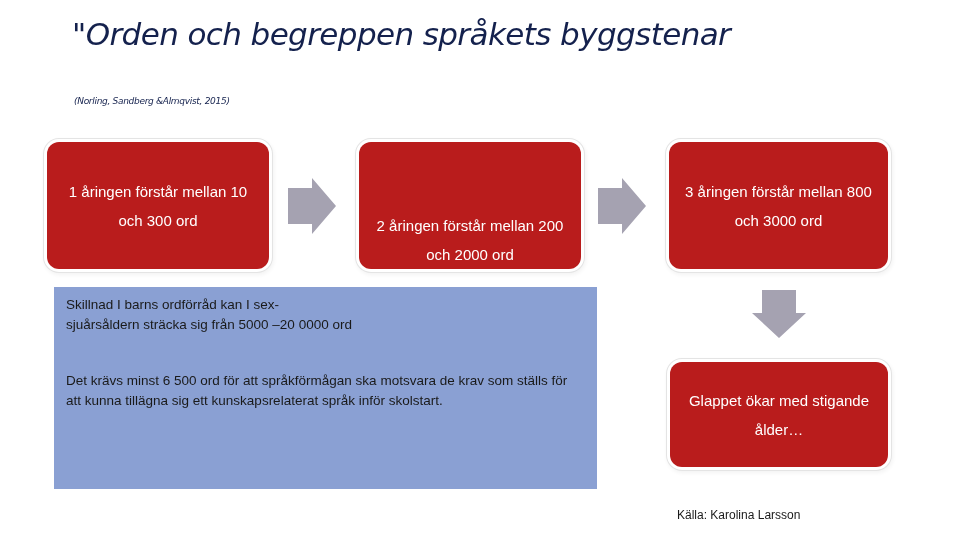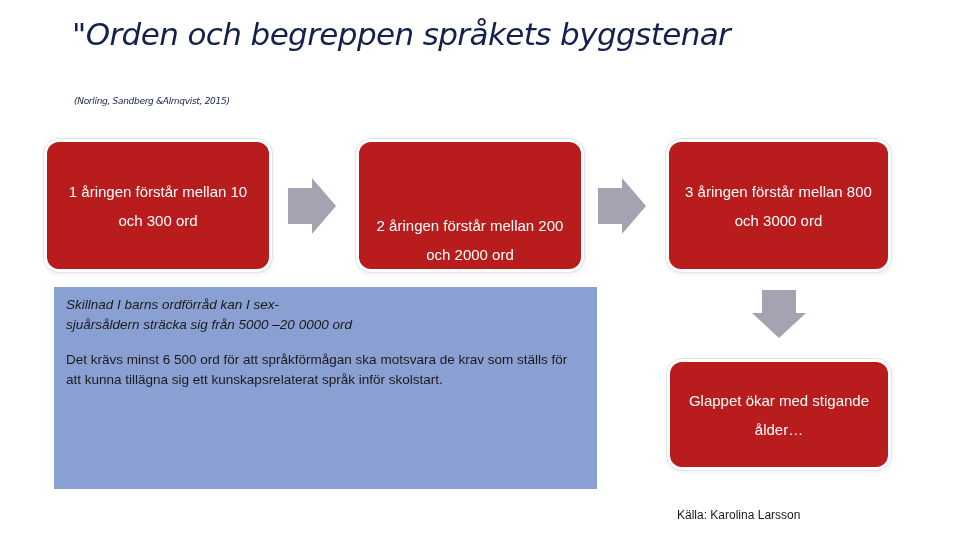--- a/index.html
+++ b/index.html
@@ -31,23 +31,23 @@
     .step span { white-space:pre-line; }
     .arrow-right, .arrow-down { position:absolute; }
     .info {
       position:absolute; left:54px; top:287px; width:543px; height:202px;
       box-sizing:border-box; background:#8aa0d3;
       padding:8px 12px 0 12px;
       color:#1a1a1a; font-family:"Liberation Sans", sans-serif;
       font-size:13.5px; line-height:20px;
     }
     .info p { margin:0; }
-    .info .p1 { white-space:pre-line;font-style:italic; }
+    .info .p1 { white-space:pre-line; }
     .info .p2 { margin-top:10px; }
-    .info .p3 { margin-top:15px; }
+    .info .p3 { margin-top:36px; }
     .source {
       position:absolute; left:677px; top:508px;
       font-family:"Liberation Sans", sans-serif; font-size:12px; color:#1a1a1a;
     }
   </style>
 </head>
 <body>
 
 <h1 class="title">
   <span>"Orden och begreppen språkets byggstenar</span><br>

